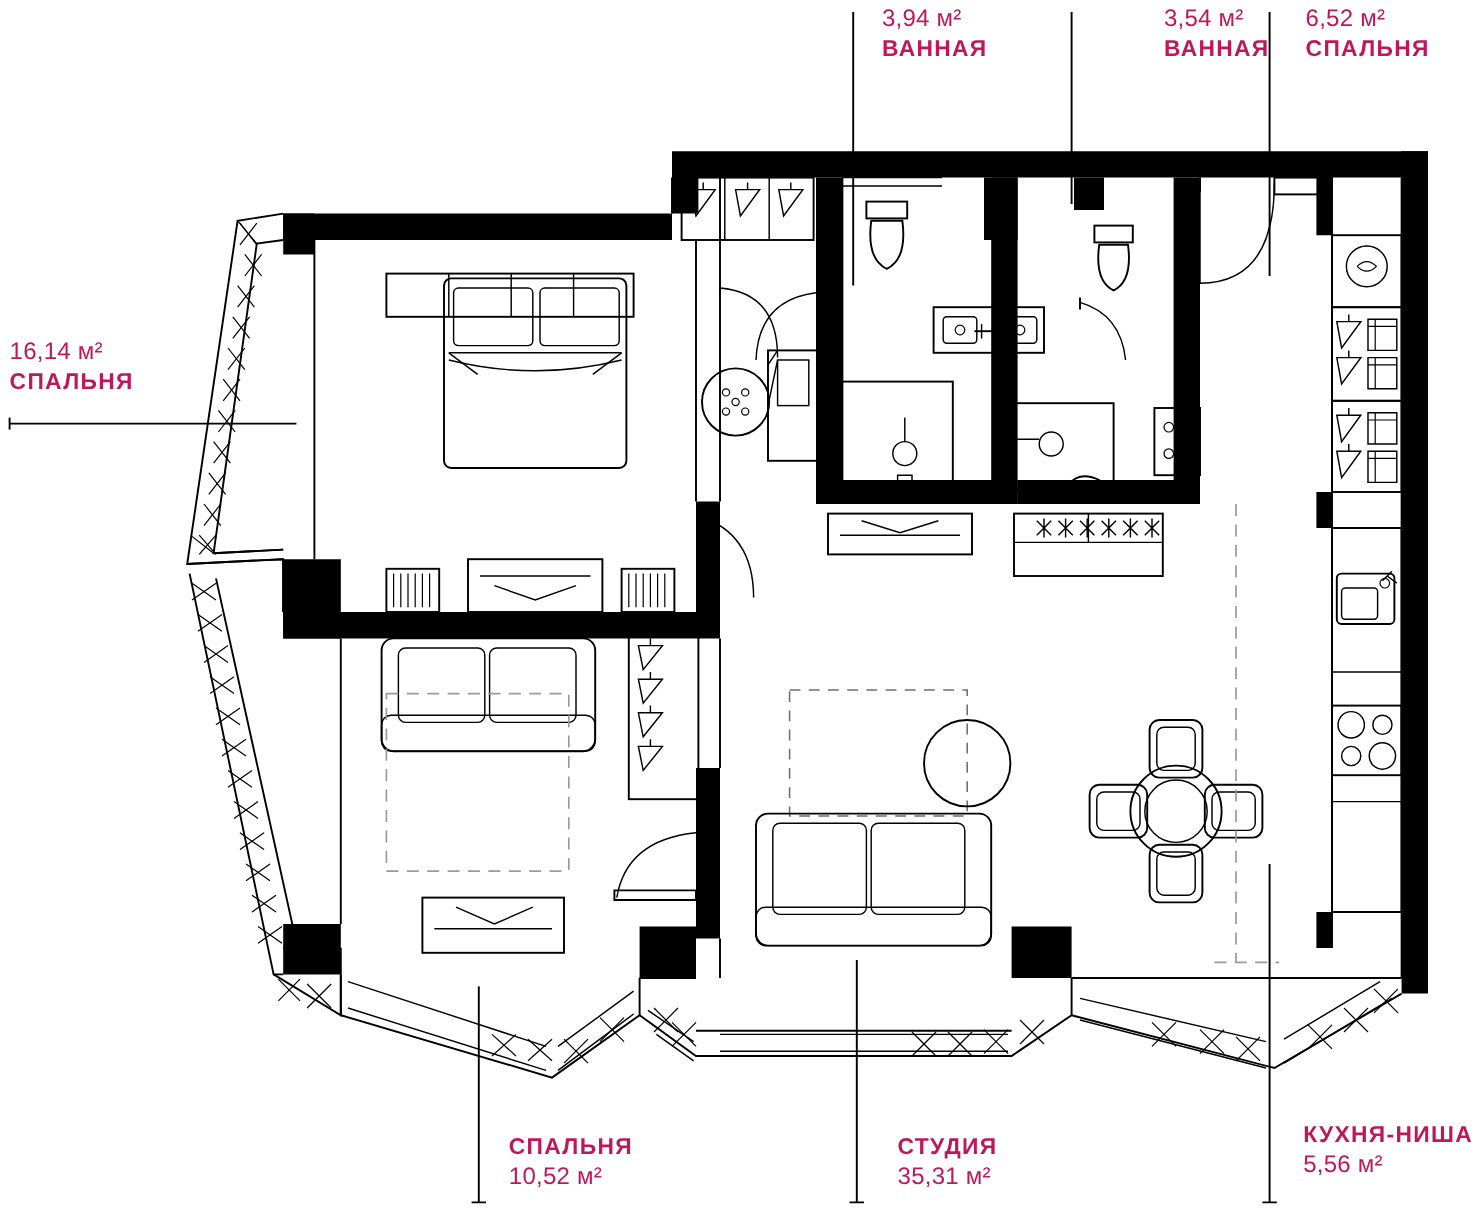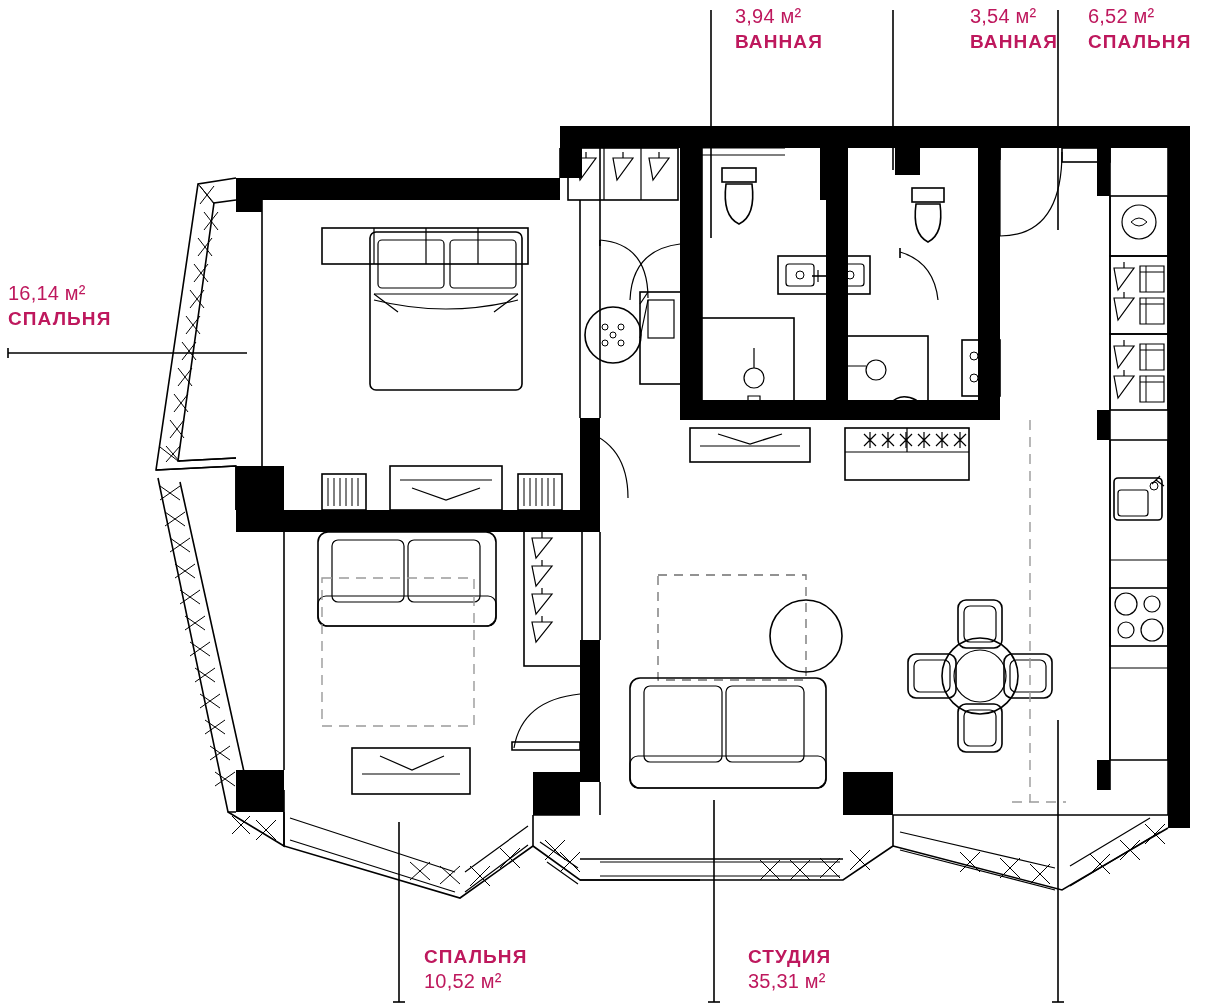--- a/index.html
+++ b/index.html
@@ -465,14 +465,18 @@
   <div class="label" style="left:424px; top:944px;">
     <span class="name">СПАЛЬНЯ</span>
     <span class="area">10,52 м²</span>
   </div>
 
   <div class="label" style="left:712px; top:944px;margin-left:36px;">
     <span class="name">СТУДИЯ</span>
     <span class="area">35,31 м²</span>
   </div>
 
+  <div class="label" style="left:1086px; top:934px;">
+    <span class="name">КУХНЯ-НИША</span>
+    <span class="area">5,56 м²</span>
+  </div>
 
 </div>
 
 </body></html>

